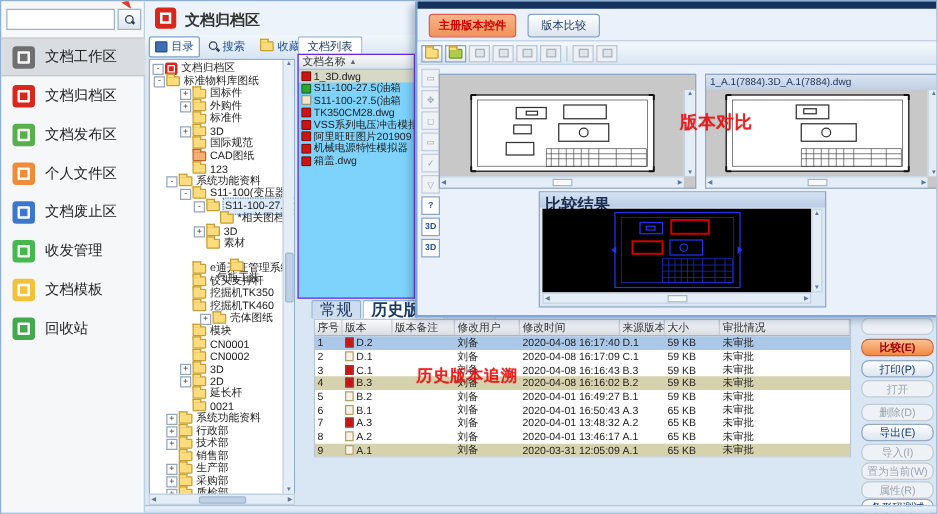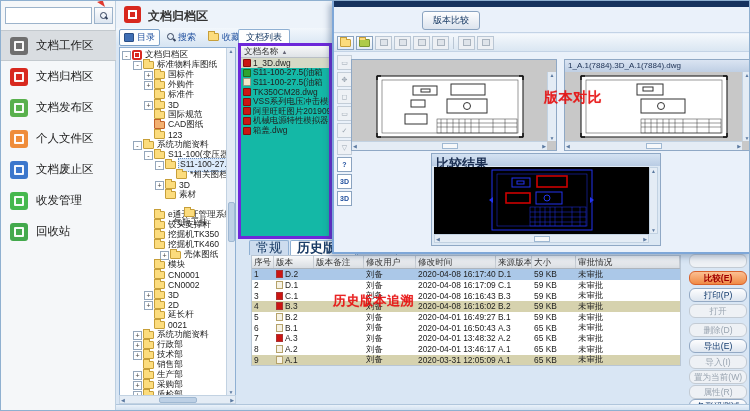--- a/index.html
+++ b/index.html
@@ -54,21 +54,21 @@
   .vscroll{position:absolute;top:0;right:0;width:9px;height:100%;background:#e4ecf5;border-left:1px solid #c2d2e2;
            display:flex;flex-direction:column;align-items:center;justify-content:space-between;font-size:5px;color:#5b79a0;}
   .vthumb{width:7px;flex:0 0 40px;background:#bdd0e5;border:1px solid #9fb8d2;border-radius:2px;margin:1px 0;}
   .hscroll{position:absolute;left:118px;top:394px;width:117px;height:9px;background:#e4ecf5;border:1px solid #c2d2e2;
            display:flex;align-items:center;justify-content:space-between;font-size:5px;color:#5b79a0;padding:0 1px;}
   .hthumb{height:6px;width:38px;background:#bdd0e5;border:1px solid #9fb8d2;border-radius:2px;}
 
   
   .dl-tab{position:absolute;left:237px;top:28px;width:52px;height:15px;background:#fff;border:1px solid #8fb0d3;border-bottom:none;
           font-size:9px;color:#1a3c66;text-align:center;line-height:14px;border-radius:2px 2px 0 0;}
-  .dl-body{position:absolute;left:237px;top:42px;width:94px;height:196px;background:#14b8a6;border:3px solid #6d28d9;overflow:hidden;}
+  .dl-body{position:absolute;left:237px;top:42px;width:94px;height:196px;background:#7dd3fc;border:1px solid #6d28d9;overflow:hidden;}
   .dl-colhead{height:12px;background:linear-gradient(#f7f8f9,#dfe3e7);border-bottom:1px solid #b9bfc6;
               font-size:8.6px;color:#333;display:flex;align-items:center;padding-left:3px;gap:3px;}
   .dl-item{display:flex;align-items:center;height:9.7px;font-size:8.4px;color:#222;padding-left:2px;gap:2px;white-space:nowrap;cursor:pointer;}
   .dl-item.sel{background:#d6d9c6;}
   .fico{width:8px;height:8px;border-radius:1px;flex:0 0 auto;}
 
   
   .hist-tabs{position:absolute;left:248px;top:239px;height:15px;display:flex;gap:1px;}
   .htab{height:15px;padding:0 6px;font-size:13px;line-height:14px;color:#1a3c66;background:#cddcee;
         border:1px solid #8fb0d3;border-bottom:none;border-radius:2px 2px 0 0;cursor:pointer;}
@@ -156,20 +156,24 @@
         </div>
         <div class="nav-item">
           <span class="navicon" style="background: rgb(60, 119, 204);"></span>
           <span class="nav-label">文档废止区</span>
         </div>
         <div class="nav-item">
           <span class="navicon" style="background: rgb(70, 184, 78);"></span>
           <span class="nav-label">收发管理</span>
         </div>
         <div class="nav-item">
+          <span class="navicon" style="background: rgb(242, 194, 60);"></span>
+          <span class="nav-label">文档模板</span>
+        </div>
+        <div class="nav-item">
           <span class="navicon" style="background: rgb(67, 169, 76);"></span>
           <span class="nav-label">回收站</span>
         </div>
       </div>
   </div>
 
   <div class="mid-header">
     <div class="title-icon"></div>
     <div class="mid-title">文档归档区</div>
   </div>
@@ -188,21 +192,21 @@
       </span>
     </div>
 
   <div class="tree-panel">
     <div id="tree" style="padding-top:2px;">
         <div class="tree-row" style="padding-left: 2px;">
           <span class="exp">-</span>
           <span class="treeicon-red"></span>
           <span class="tree-label">文档归档区</span>
         </div>
-        <div class="tree-row" style="padding-left: 13px; font-family: Liberation Mono, monospace;">
+        <div class="tree-row" style="padding-left: 3px; font-family: Liberation Mono, monospace;">
           <span class="exp">-</span>
           <span class="folder"></span>
           <span class="tree-label">标准物料库图纸</span>
         </div>
         <div class="tree-row" style="padding-left: 24px;">
           <span class="exp">+</span>
           <span class="folder"></span>
           <span class="tree-label">国标件</span>
         </div>
         <div class="tree-row" style="padding-left: 24px;">
@@ -568,20 +572,21 @@
       <div class="hbtn disabled" style="top: 369px;">置为当前(W)</div>
       <div class="hbtn disabled" style="top: 384px;">属性(R)</div>
       <div class="hbtn" style="top: 398px;">条形码测试</div>
     </div>
 
   <div class="statusbar"></div>
 
   <div class="overlay">
     <div class="ov-titlebar"></div>
     <div class="ov-btnrow">
+      <div class="ov-mainbtn">主册版本控件</div>
       <div class="ov-cmpbtn">版本比较</div>
     </div>
     <div class="ov-toolbar" id="ov-toolbar">
         <span class="ticon on">
           <span class="folder"></span>
         </span>
         <span class="ticon on">
           <span class="folder" style="background: rgb(174, 203, 74); border-color: rgb(122, 150, 48);"></span>
         </span>
         <span class="ticon">

